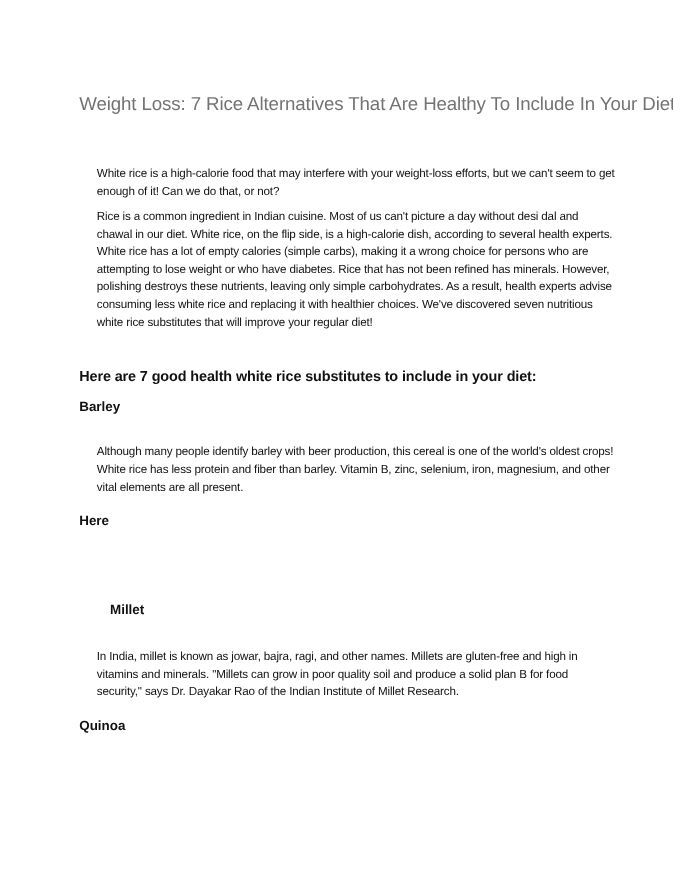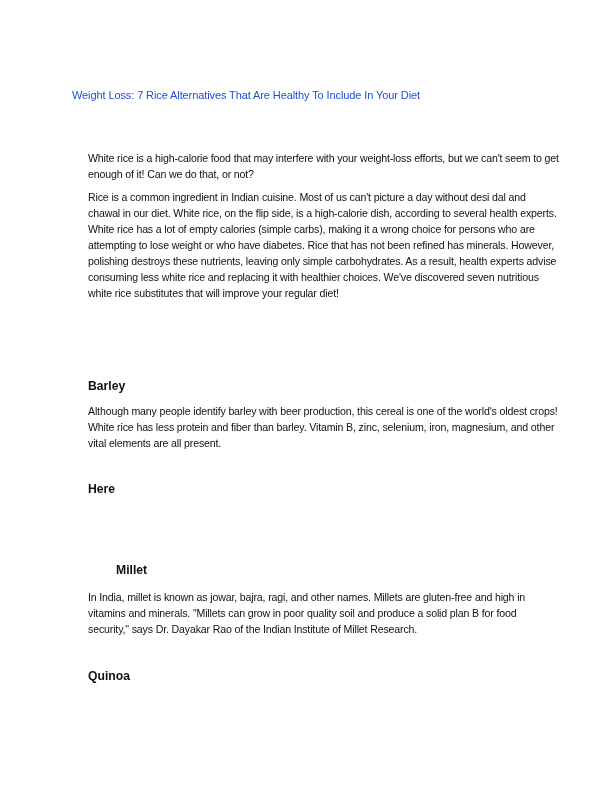--- a/index.html
+++ b/index.html
@@ -18,23 +18,23 @@
     .page {
       position: absolute;
       left: 0; top: 0;
       width: 612px; height: 792px;
     }
     .title {
       position: absolute;
       left: 72px;
       top: 86px;
       width: 470px;
-      font-size: 11px;
+      font-size: 17px;
       letter-spacing: -0.1px;
-      color: #1d4ed8;
+      color: #737373;
       white-space: nowrap;
       line-height: 18px;
     }
     .block {
       position: absolute;
       left: 72px;
       width: 472px;
       font-size: 10.6px;
       line-height: 16px;
       letter-spacing: -0.15px;
@@ -50,34 +50,35 @@
       white-space: nowrap;
       line-height: 18px;
       margin: 0;
     }
     .h-sub {
       position: absolute;
       left: 72px;
       font-size: 12.2px;
       font-weight: bold;
       line-height: 16px;
-      margin: 16px;
+      margin: 0;
     }
   </style>
 </head>
 <body>
 
 <div class="page">
 
   <div class="title">Weight Loss: 7 Rice Alternatives That Are Healthy To Include In Your Diet</div>
 
   <p class="block" style="top:134px;">White rice is a high-calorie food that may interfere with your weight-loss efforts, but we can't seem to get enough of it! Can we do that, or not?</p>
 
   <p class="block" style="top:173px;">Rice is a common ingredient in Indian cuisine. Most of us can't picture a day without desi dal and chawal in our diet. White rice, on the flip side, is a high-calorie dish, according to several health experts. White rice has a lot of empty calories (simple carbs), making it a wrong choice for persons who are attempting to lose weight or who have diabetes. Rice that has not been refined has minerals. However, polishing destroys these nutrients, leaving only simple carbohydrates. As a result, health experts advise consuming less white rice and replacing it with healthier choices. We've discovered seven nutritious white rice substitutes that will improve your regular diet!</p>
 
+  <h2 class="h-main">Here are 7 good health white rice substitutes to include in your diet:</h2>
 
   <h3 class="h-sub" style="top:362px;">Barley</h3>
   <p class="block" style="top:387px;">Although many people identify barley with beer production, this cereal is one of the world's oldest crops! White rice has less protein and fiber than barley. Vitamin B, zinc, selenium, iron, magnesium, and other vital elements are all present.</p>
 
   <h3 class="h-sub" style="top:465px;">Here</h3>
 
   <h3 class="h-sub" style="top:546px;padding-left:28px;">Millet</h3>
   <p class="block" style="top:573px;">In India, millet is known as jowar, bajra, ragi, and other names. Millets are gluten-free and high in vitamins and minerals. "Millets can grow in poor quality soil and produce a solid plan B for food security," says Dr. Dayakar Rao of the Indian Institute of Millet Research.</p>
 
   <h3 class="h-sub" style="top:652px;">Quinoa</h3>

